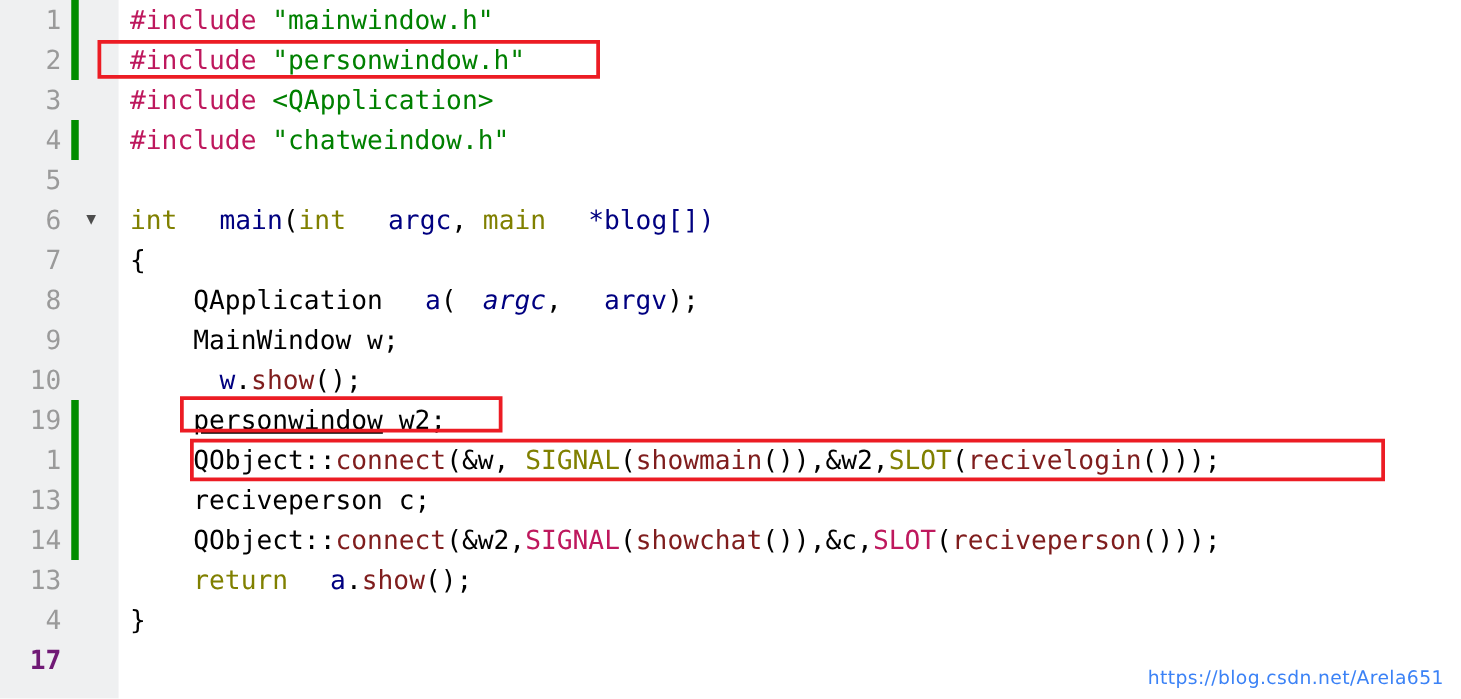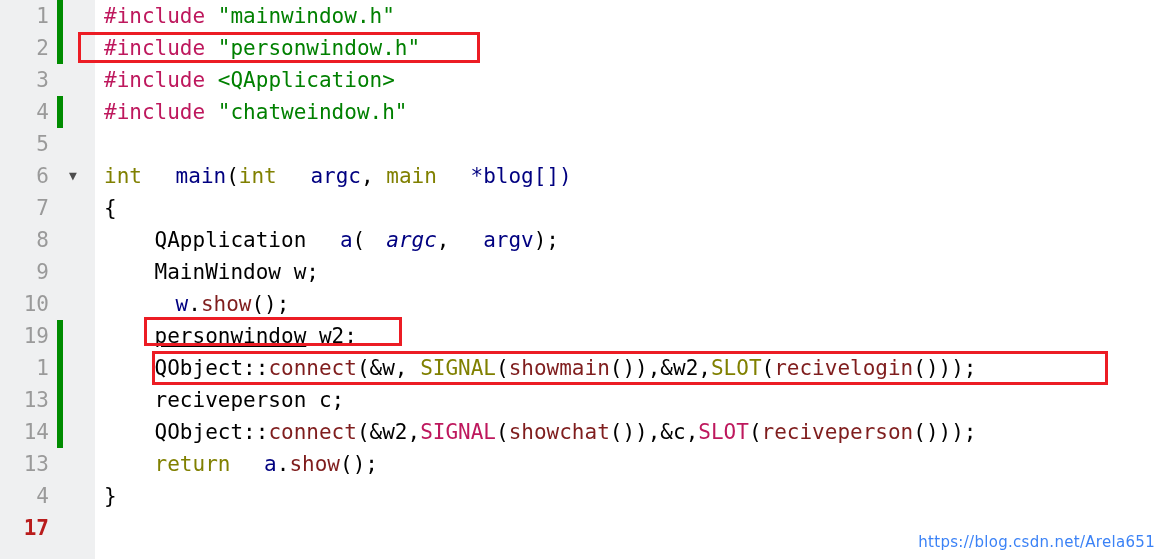--- a/index.html
+++ b/index.html
@@ -34,21 +34,21 @@
     position: absolute;
     right: 46px;
     top: 0;
     width: 40px;
     text-align: right;
     color: #9a9a9a;
     font-size: 21px;
     letter-spacing: 0px;
   }
   .lineno.current {
-    color: #b91c1c;
+    color: #701a75;
     font-weight: bold;
   }
   .changebar {
     position: absolute;
     left: 57px;
     top: 0;
     width: 6px;
     height: 32px;
     background: #008c00;
   }

